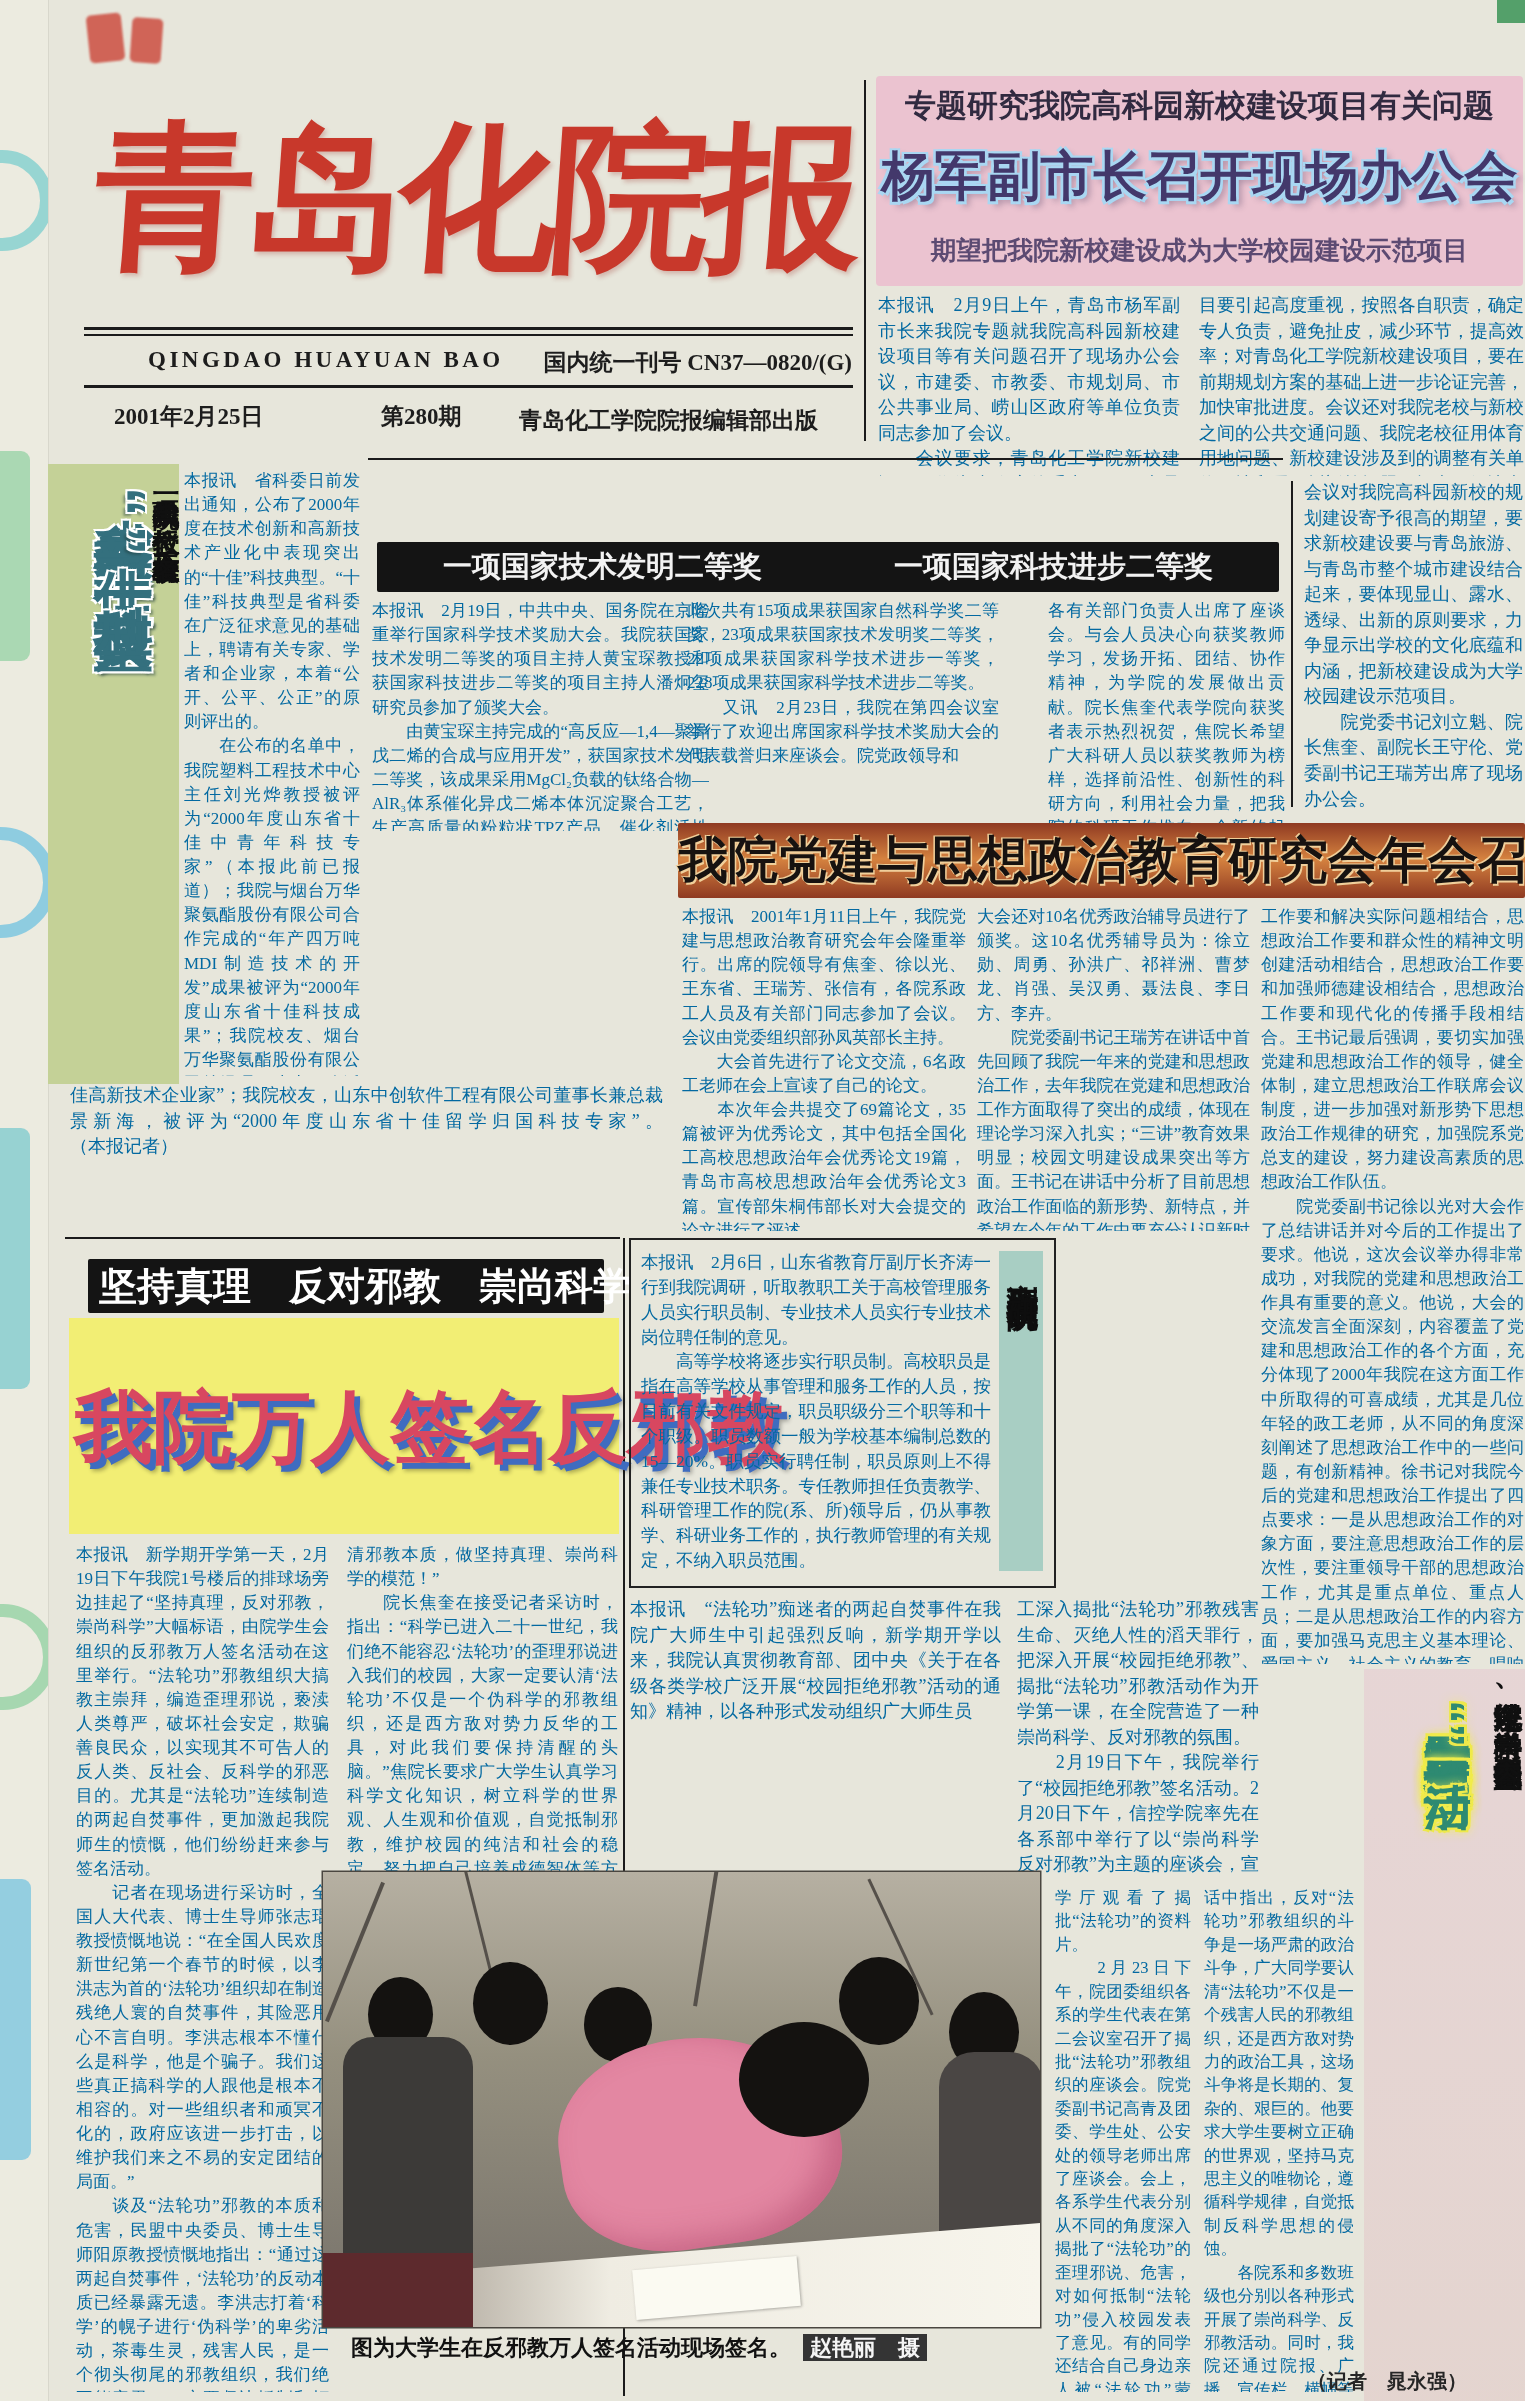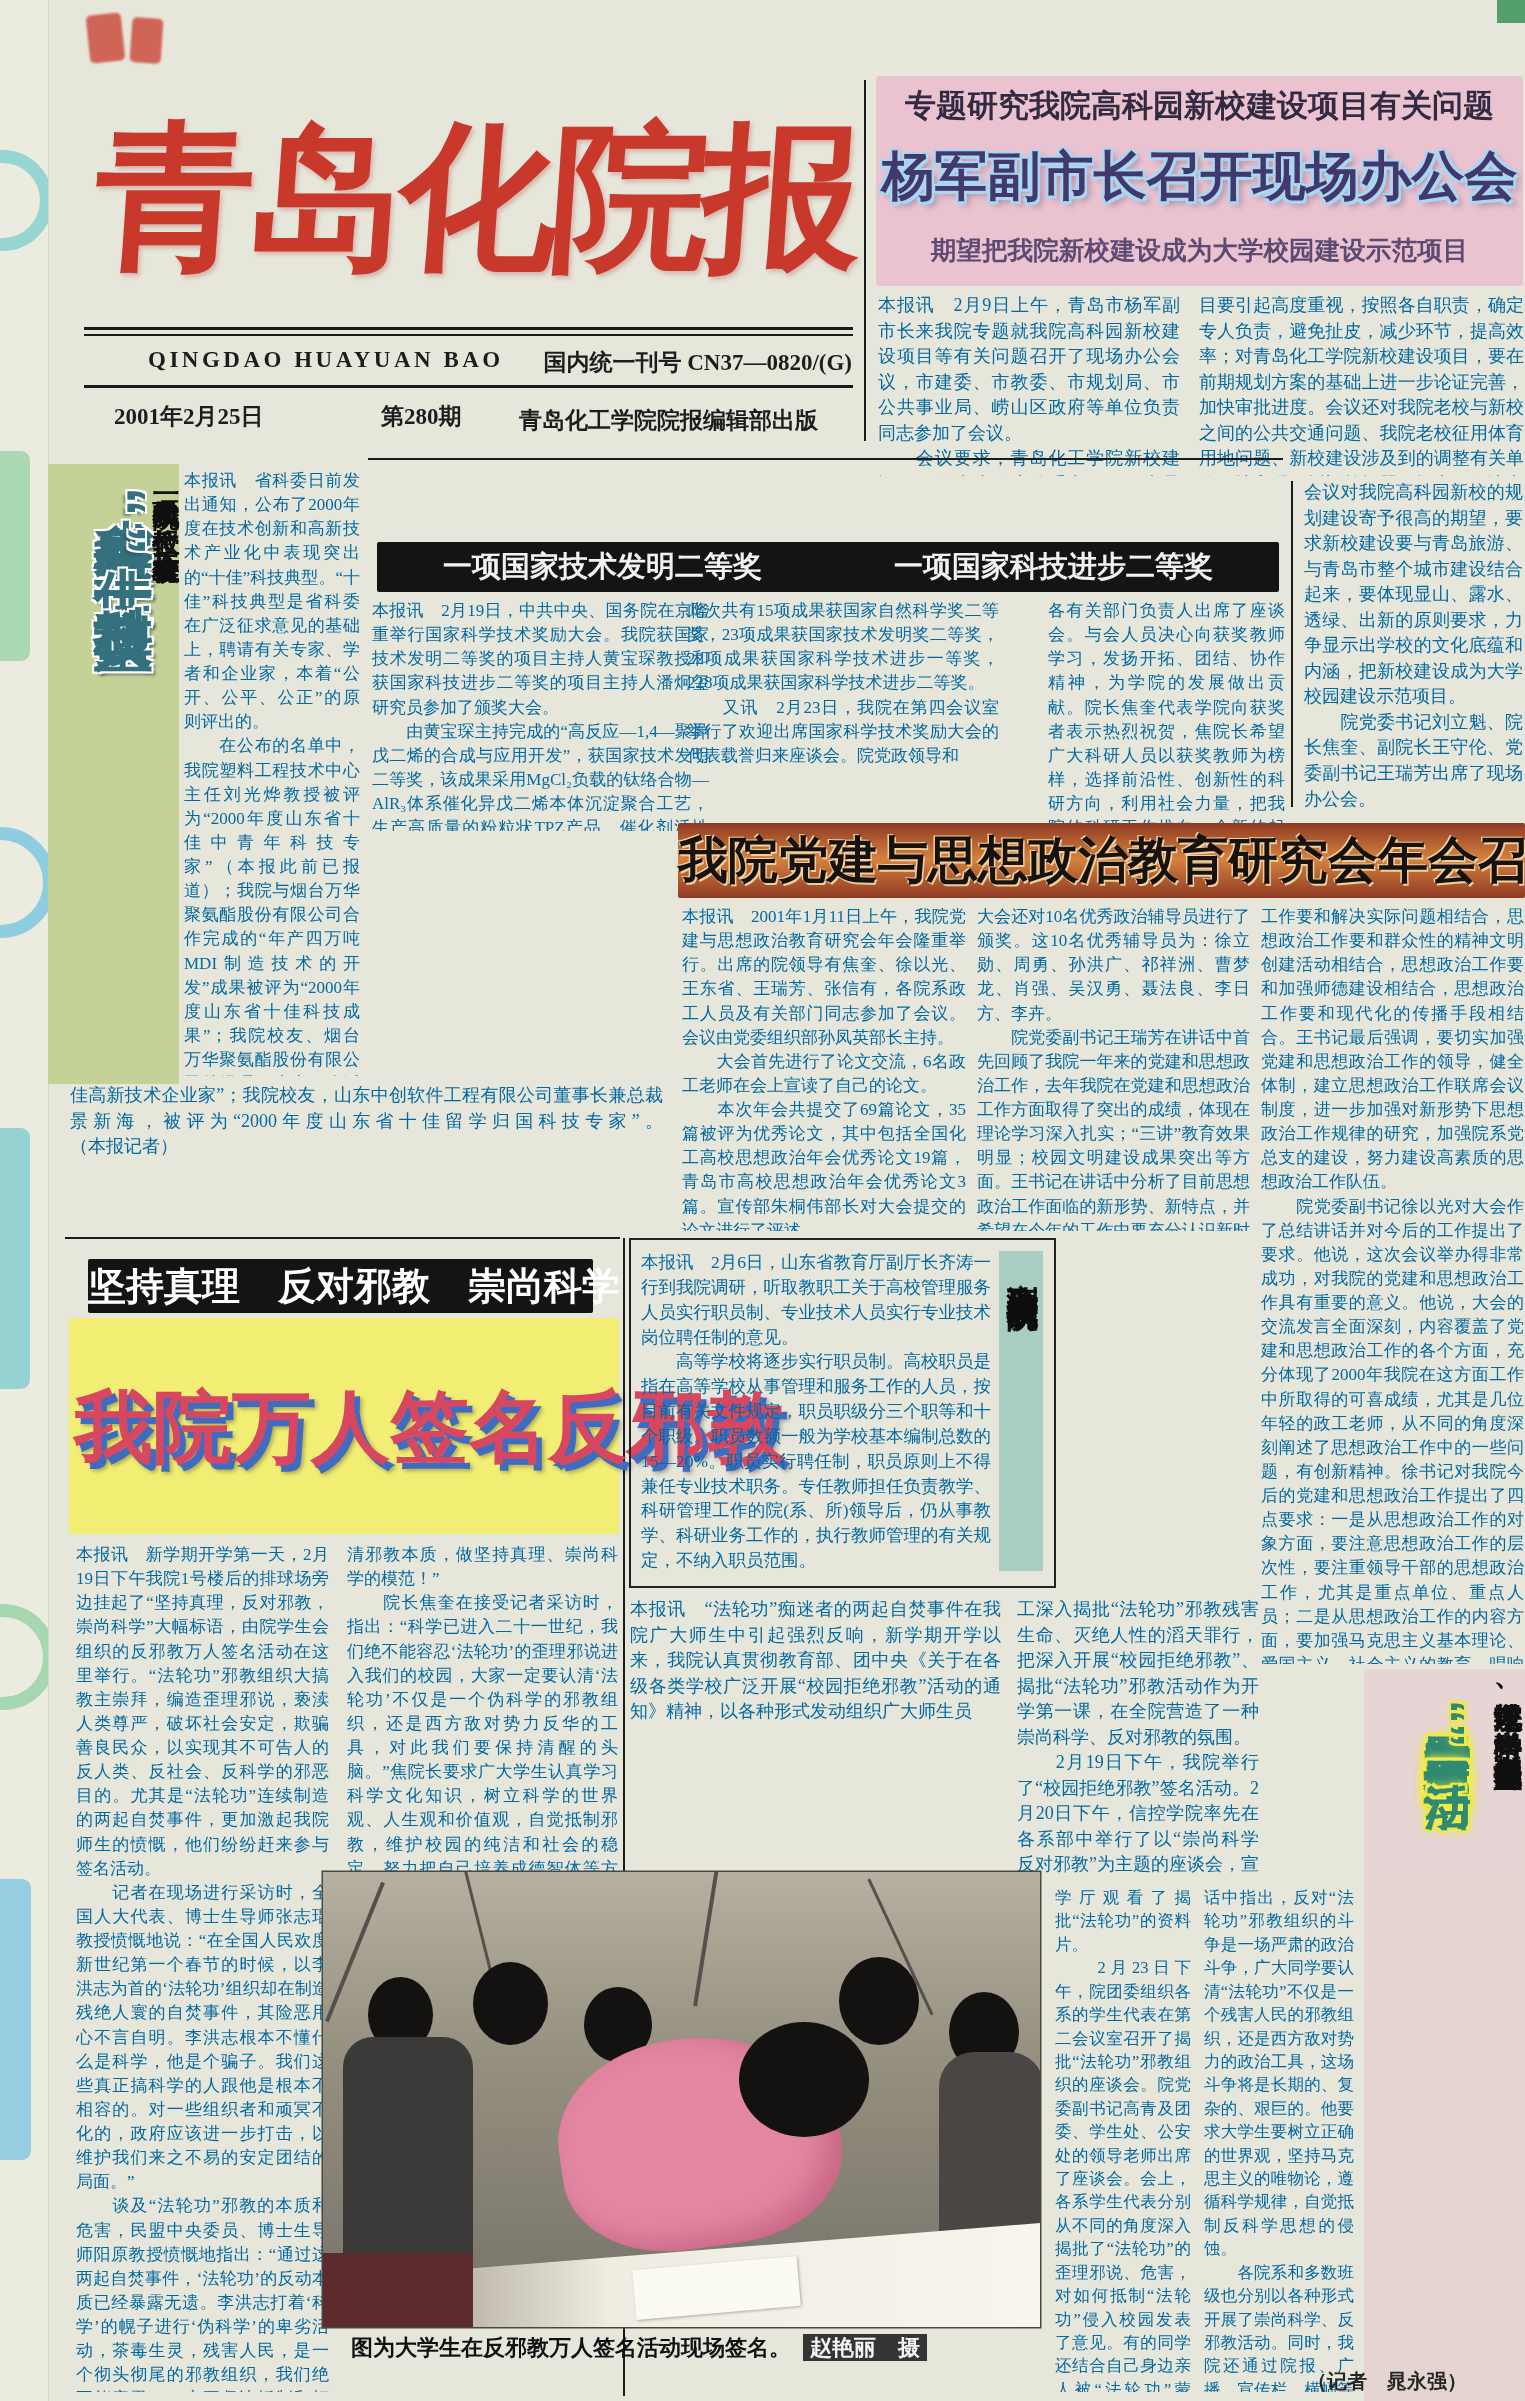--- a/index.html
+++ b/index.html
@@ -41,21 +41,21 @@
       text-shadow:1.5px 1.5px 0 #f0cf9a,-1.5px -1.5px 0 #f0cf9a;border-radius:2px;}
   
   .greenbox{position:absolute;left:48px;top:464px;width:131px;height:620px;background:#c4d197;}
   .skw-h{position:absolute;left:53px;top:472px;width:100px;height:604px;font-size:59px;
       font-weight:bold;color:#34707e;line-height:1.0;letter-spacing:3px;
       text-shadow:2px 2px 0 #fff,-2px -2px 0 #fff,-2px 2px 0 #fff,2px -2px 0 #fff,4px 4px 2.5px rgba(30,60,60,.45);}
   .skw-s{position:absolute;left:146px;top:480px;width:33px;height:581px;font-size:27px;
       font-weight:bold;color:#101010;line-height:1.0;}
   
   .ac-k{position:absolute;left:88px;top:1259px;width:505px;height:54px;background:#141414;
-      color:#fff;font-size:38px;font-weight:bold;text-align:center;line-height:54px;white-space:nowrap;border-radius:2px;}
+      color:#fff;font-size:38px;font-weight:bold;text-align:center;line-height:54px;white-space:nowrap;border-radius:2px;padding-left:11px;}
   .ac-box{position:absolute;left:69px;top:1318px;width:550px;height:216px;background:#f2ee74;}
   .ac-t{position:absolute;left:74px;top:1352px;width:540px;height:160px;font-size:79px;
       font-weight:bold;color:#d84760;text-align:center;line-height:150px;white-space:nowrap;
       text-shadow:5.5px 5.5px 0 #3f6cc0,7.5px 7.5px 4.5px rgba(0,0,0,.3);}
   
   .qt-box{position:absolute;left:629px;top:1238px;width:423px;height:346px;border:2px solid #222;}
   .qt-strip{position:absolute;left:999px;top:1251px;width:44px;height:320px;background:#a8cec3;}
   .qt-h{position:absolute;left:1003px;top:1258px;width:36px;height:308px;font-size:32px;font-weight:bold;
       color:#0e0e0e;line-height:1.0;letter-spacing:2px;}
   

